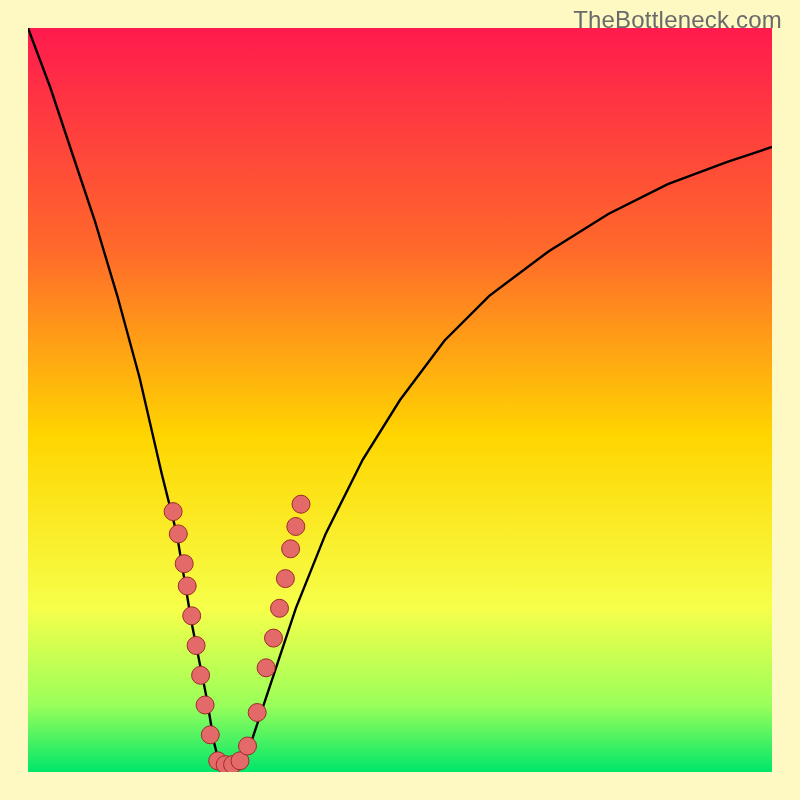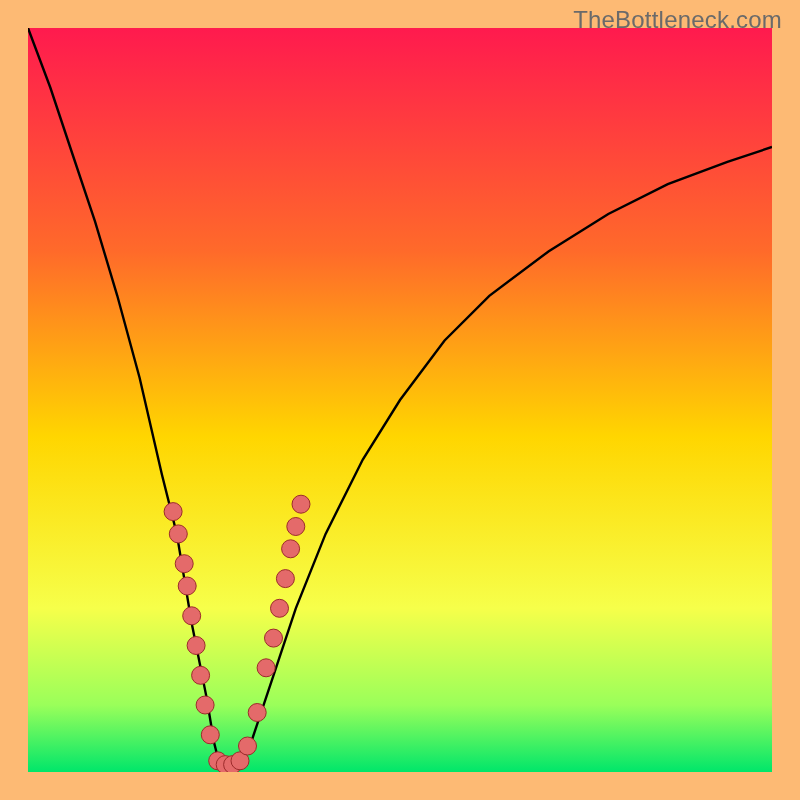--- a/index.html
+++ b/index.html
@@ -7,21 +7,21 @@
     padding: 0;
     width: 800px;
     height: 800px;
     overflow: hidden;
     background: #000;
     font-family: Arial, Helvetica, sans-serif;
   }
   .frame {
     position: absolute;
     inset: 0;
-    background: #fdba74;
+    background: #fef9c3;
   }
   .plot {
     position: absolute;
     left: 28px;
     top: 28px;
     width: 744px;
     height: 744px;
     overflow: hidden;
   }
   .gradient {

